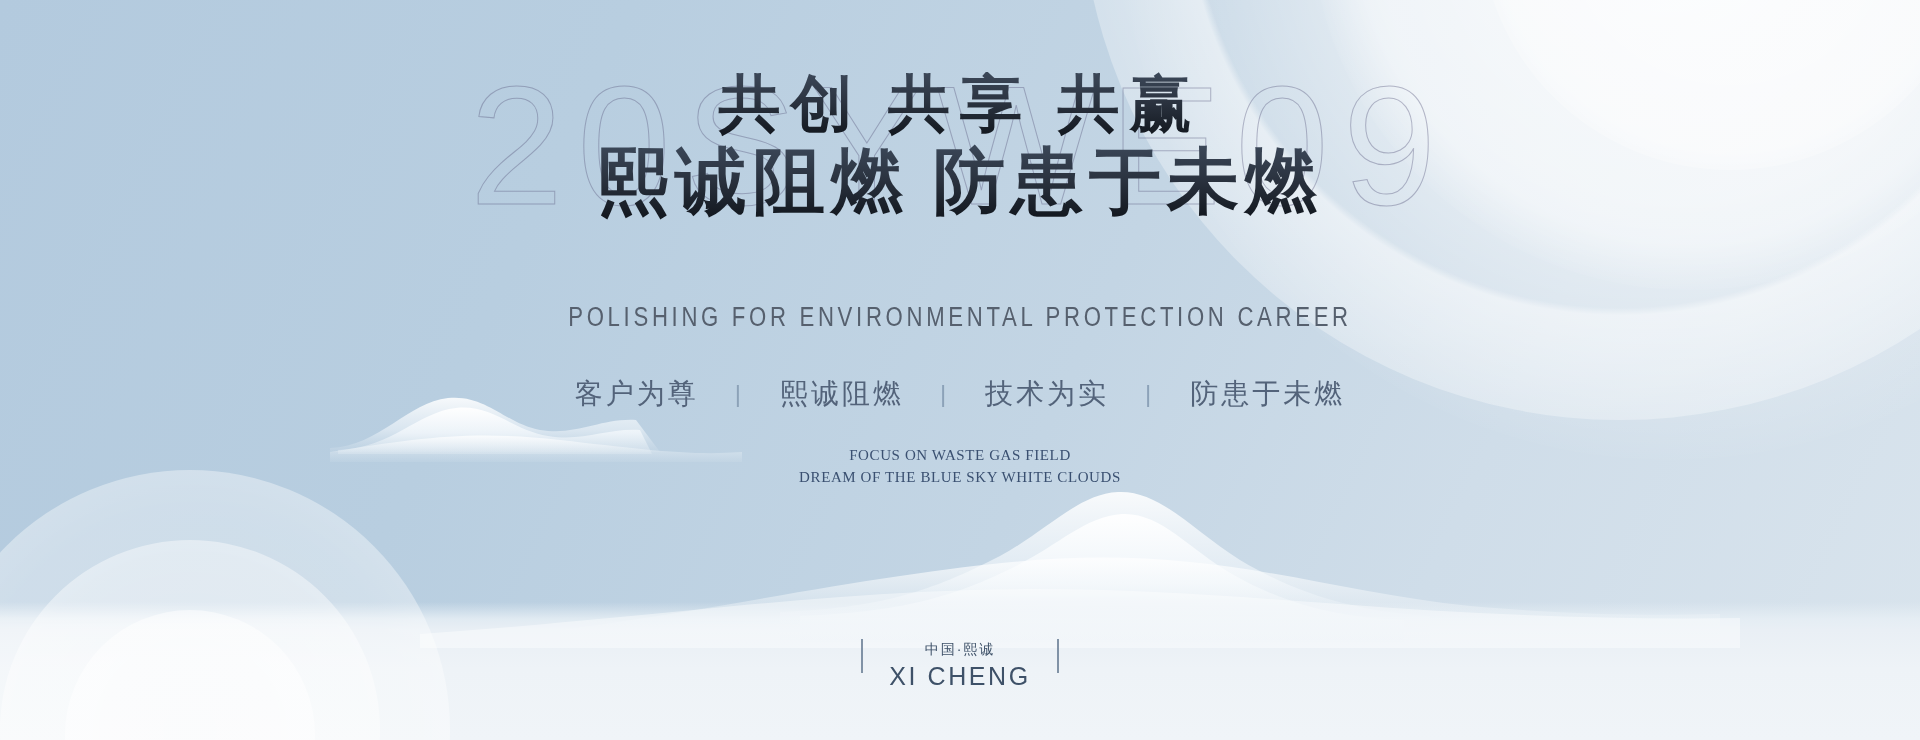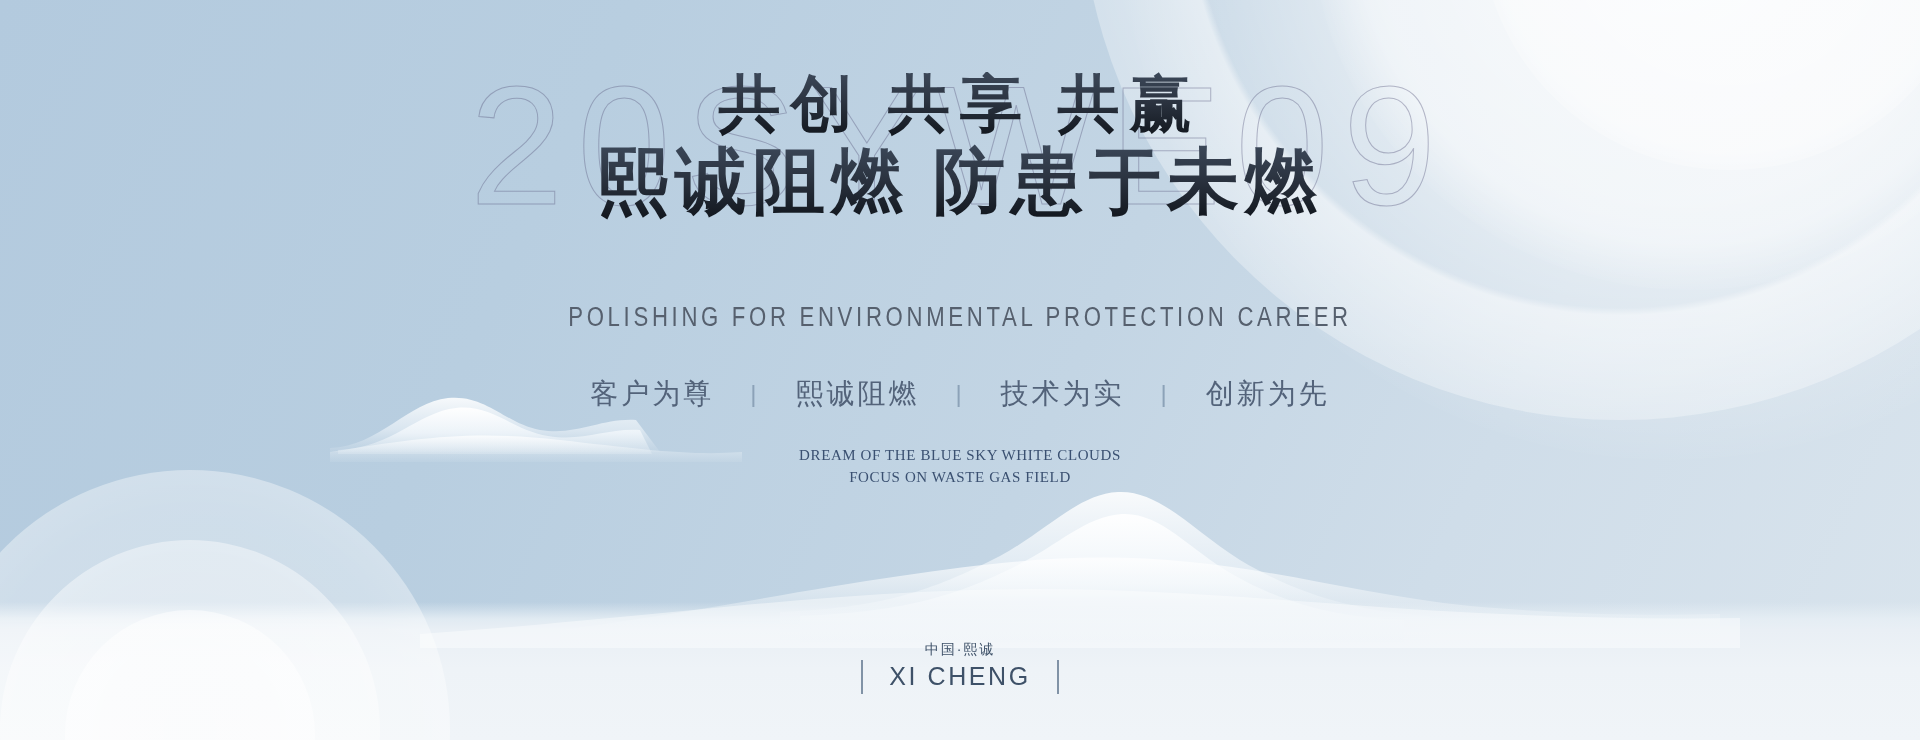--- a/index.html
+++ b/index.html
@@ -124,21 +124,21 @@
   .sub-en{
     position:absolute;left:0;right:0;top:445px;text-align:center;
     font-family:"Liberation Serif","DejaVu Serif",serif;
     color:#3a5071;
   }
   .sub-en div{font-size:15px;letter-spacing:.6px;line-height:1.45;font-weight:400;}
 
   
   .logo{
     position:absolute;left:0;right:0;bottom:46px;
-    display:flex;justify-content:center;align-items:flex-end;gap:26px;
+    display:flex;justify-content:center;align-items:flex-start;gap:26px;
   }
   .logo .bar{width:2px;height:34px;background:#6d8198;opacity:.85;}
   .logo .txt{text-align:center;color:#3e5168;}
   .logo .cn{font-size:14px;letter-spacing:2px;line-height:1.5;}
   .logo .en{font-size:25px;letter-spacing:2.6px;line-height:1.35;}
 </style>
 </head>
 <body>
 
 <div id="banner">
@@ -202,26 +202,26 @@
 
   <div class="tagline">POLISHING FOR ENVIRONMENTAL PROTECTION CAREER</div>
 
   <div class="values">
     <span class="val">客户为尊</span>
     <span class="sep">|</span>
     <span class="val">熙诚阻燃</span>
     <span class="sep">|</span>
     <span class="val">技术为实</span>
     <span class="sep">|</span>
-    <span class="val">创新为先</span>
+    <span class="val">防患于未燃</span>
   </div>
 
   <div class="sub-en">
+    <div>FOCUS ON WASTE GAS FIELD</div>
     <div>DREAM OF THE BLUE SKY WHITE CLOUDS</div>
-    <div>FOCUS ON WASTE GAS FIELD</div>
   </div>
 
   <div class="logo">
     <span class="bar"></span>
     <span class="txt">
       <span class="cn" style="display:block">中国·熙诚</span>
       <span class="en" style="display:block">XI CHENG</span>
     </span>
     <span class="bar"></span>
   </div>

